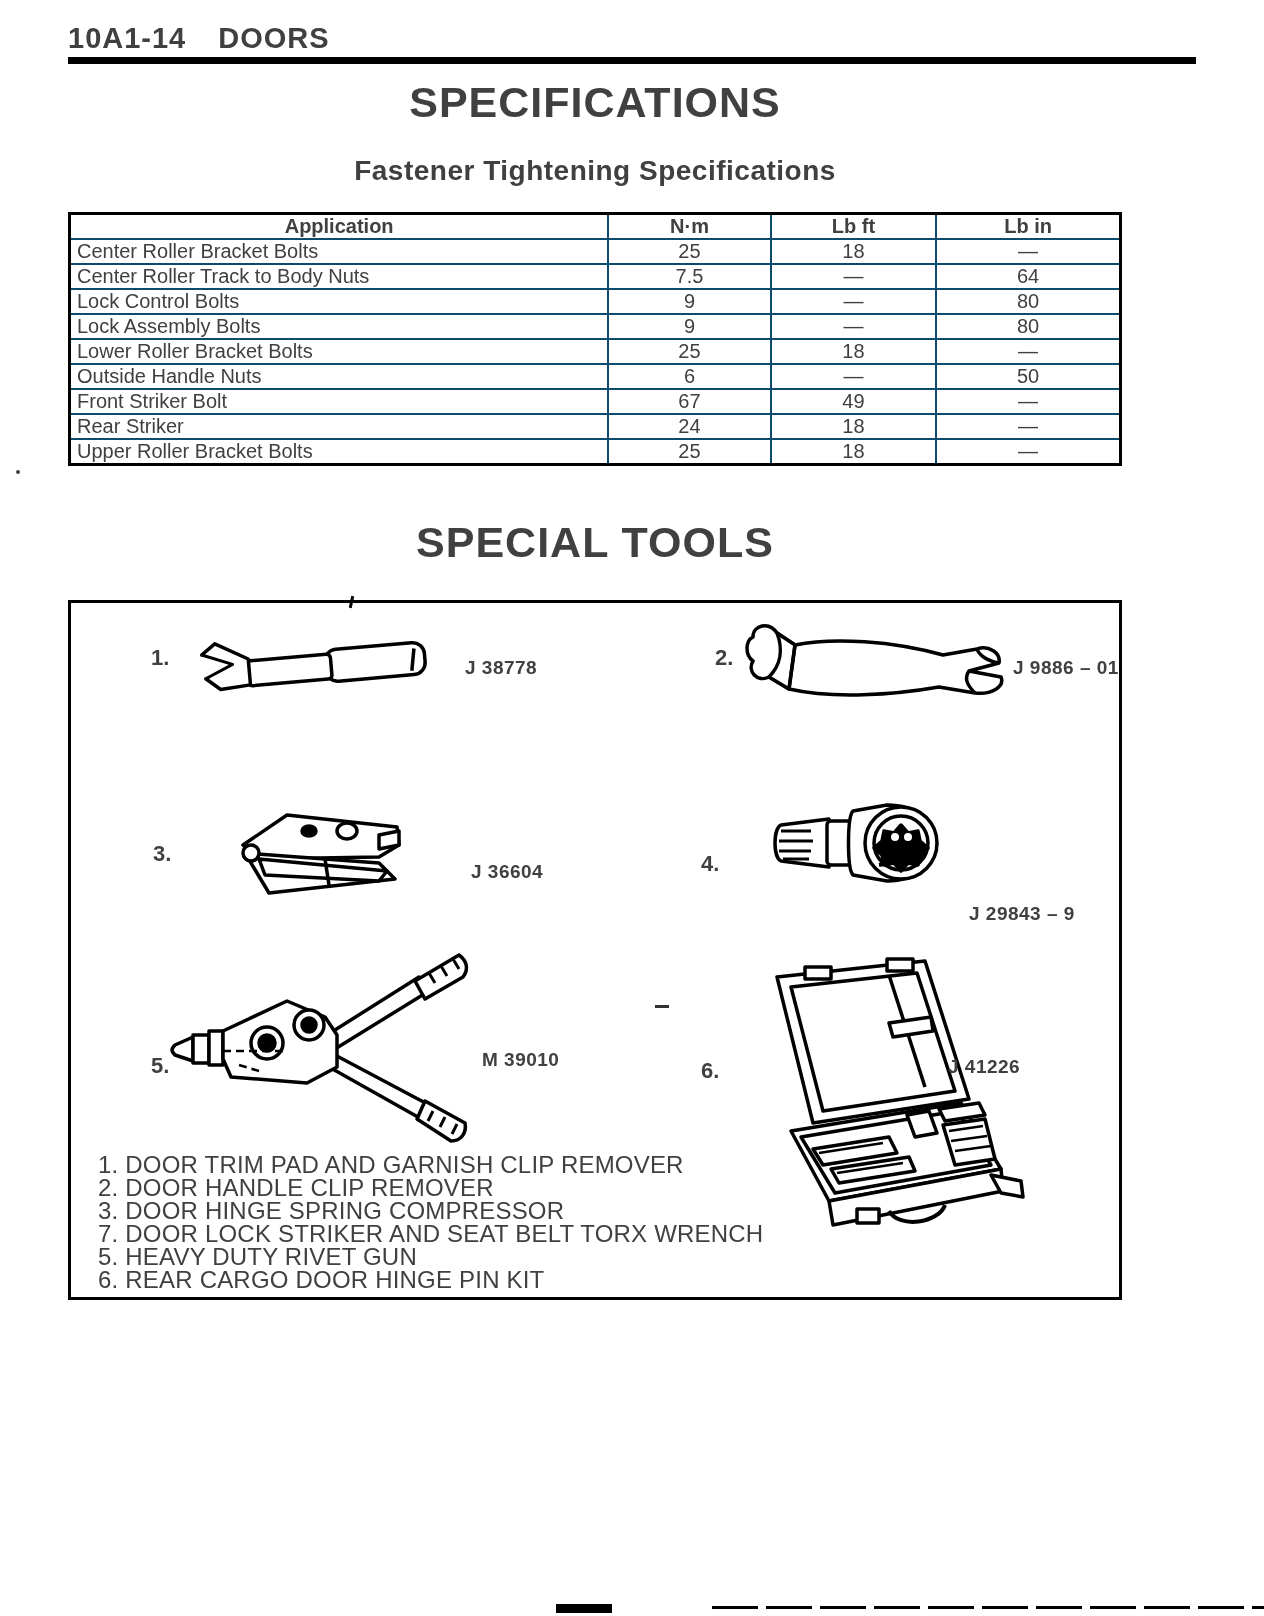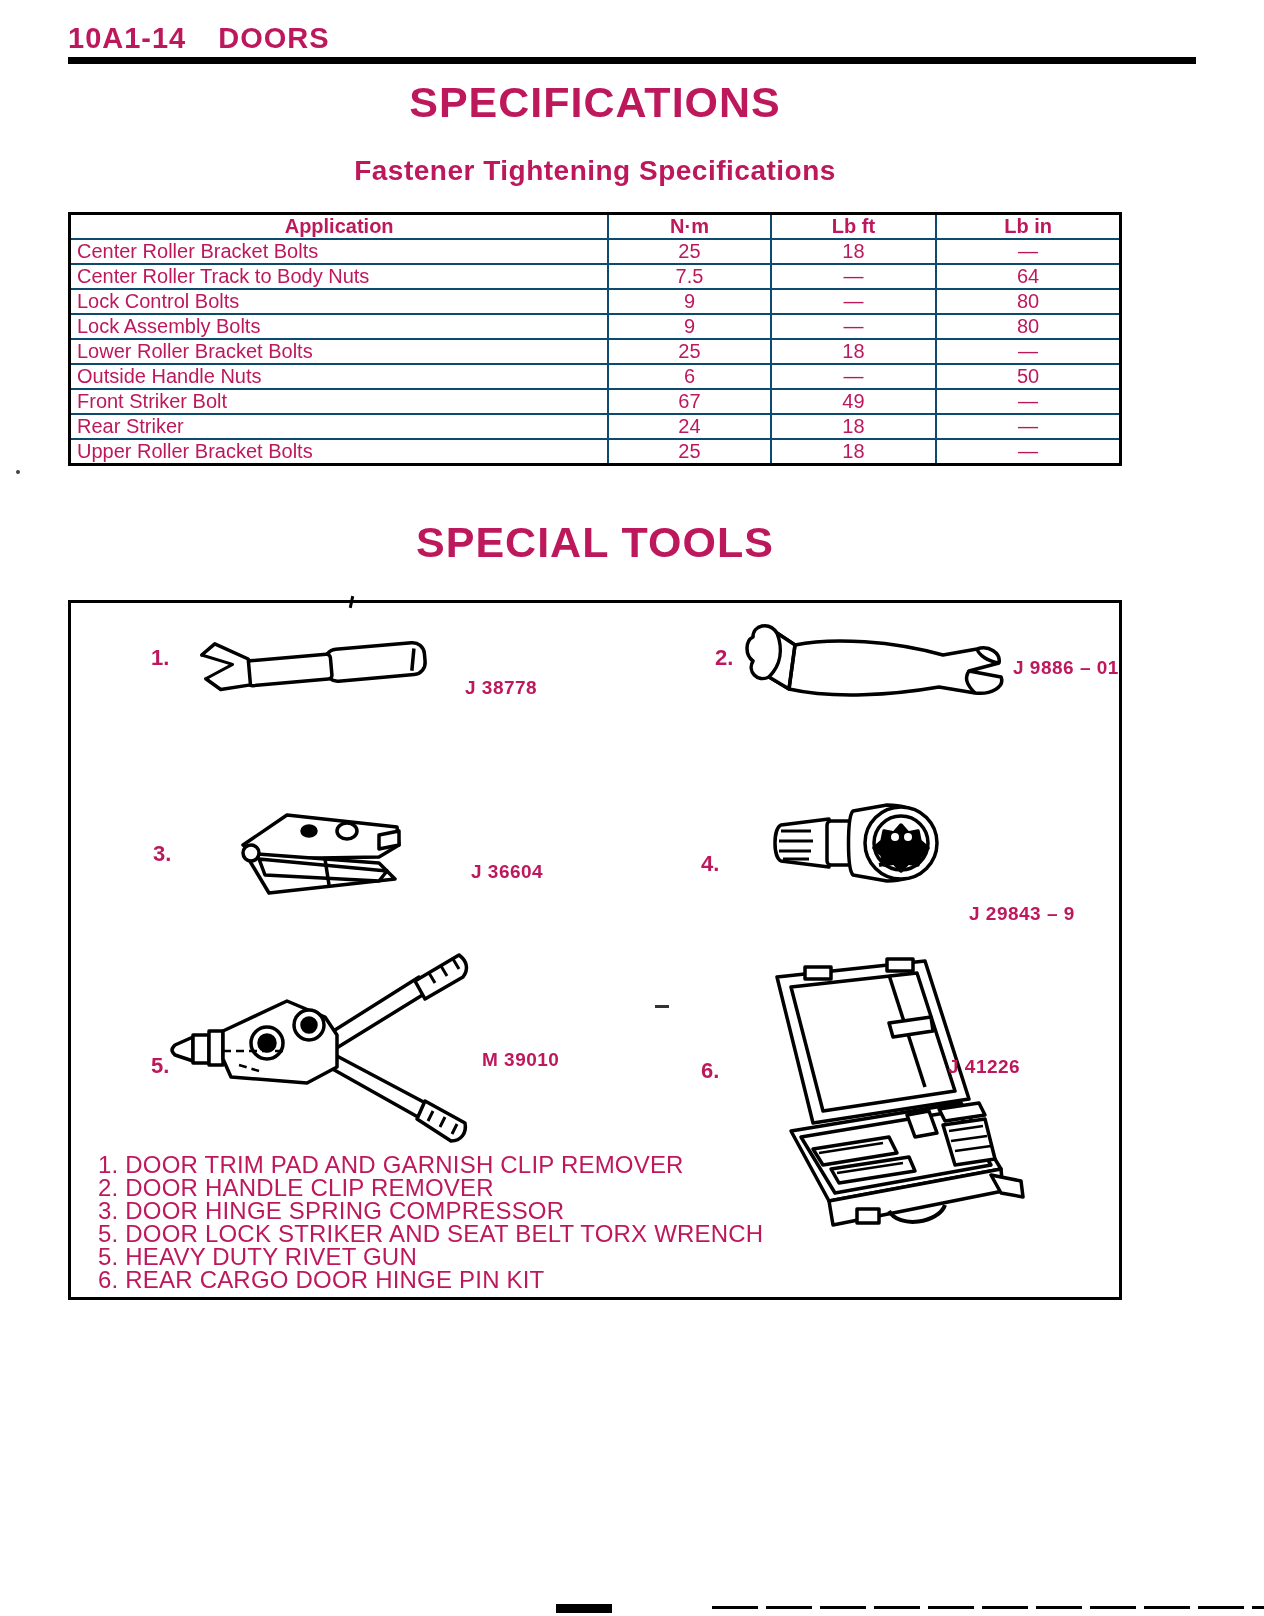--- a/index.html
+++ b/index.html
@@ -1,21 +1,21 @@
 <!DOCTYPE html>
 <html><head>
 <meta charset="utf-8">
 <style>
   * { margin:0; padding:0; box-sizing:border-box; }
   html,body { background:#ffffff; }
   .page {
     position:relative;
     width:1264px; height:1616px;
     background:#ffffff;
-    color:#be185d;
+    color:#404040;
     font-family:"Liberation Sans", sans-serif;
     overflow:hidden;
   }
 
   
   .running-header {
     position:absolute; left:68px; top:22px;
     display:flex; gap:32px;
     font-size:29px; font-weight:bold; letter-spacing:1px;
   }
@@ -190,21 +190,21 @@
       <svg width="242" height="88" viewBox="0 0 242 88">
         <g transform="rotate(-5 120 44)" stroke="#000" stroke-width="3.5" fill="#fff" stroke-linejoin="round">
           <rect x="128" y="30" width="100" height="32" rx="12"></rect>
           <rect x="50" y="34" width="84" height="25" rx="4"></rect>
           <path d="M52,32 L20,14 L6,24 L26,37 L8,48 L22,60 L52,58 Z"></path>
           <path d="M6,24 L36,36 L8,48" fill="#fff" stroke-width="3"></path>
           <line x1="218" y1="36" x2="214" y2="58"></line>
         </g>
       </svg>
     </div>
-    <div class="tool-label" style="left:394px; top:54px;margin-top:20px;">J 38778</div>
+    <div class="tool-label" style="left:394px; top:54px;">J 38778</div>
 
     <div class="tool-num" style="left:644px; top:42px;">2.</div>
     <div class="tool-art" style="left:672px; top:12px;">
       <svg width="270" height="96" viewBox="0 0 270 96">
         <g stroke="#000" stroke-width="3.5" fill="#fff" stroke-linejoin="round">
           <path d="M34,18 C26,6 10,10 10,22 C2,26 2,40 10,46 C4,56 14,68 26,62 L46,74
                    C90,84 150,80 196,72 L232,78 C248,80 262,72 258,62 L226,56
                    L256,48 C258,38 246,30 234,34 L200,40
                    C150,26 90,22 52,30 Z"></path>
           <path d="M34,18 L52,30 L46,74 L26,62 C38,50 40,34 34,18 Z" fill="#fff"></path>
@@ -309,21 +309,21 @@
           <path d="M252,222 L282,228 L284,244 L262,240 Z"></path>
         </g>
       </svg>
     </div>
     <div class="tool-label" style="left:877px; top:453px;">J 41226</div>
 
     <div class="legend">
       <div>1. DOOR TRIM PAD AND GARNISH CLIP REMOVER</div>
       <div>2. DOOR HANDLE CLIP REMOVER</div>
       <div>3. DOOR HINGE SPRING COMPRESSOR</div>
-      <div>5. DOOR LOCK STRIKER AND SEAT BELT TORX WRENCH</div>
+      <div>7. DOOR LOCK STRIKER AND SEAT BELT TORX WRENCH</div>
       <div>5. HEAVY DUTY RIVET GUN</div>
       <div>6. REAR CARGO DOOR HINGE PIN KIT</div>
     </div>
   </div>
 
   <div class="speck-1"></div>
   <div class="speck-dot"></div>
   <div class="speck-2"></div>
   <div class="bottom-blob"></div>
   <div class="bottom-line"></div>

